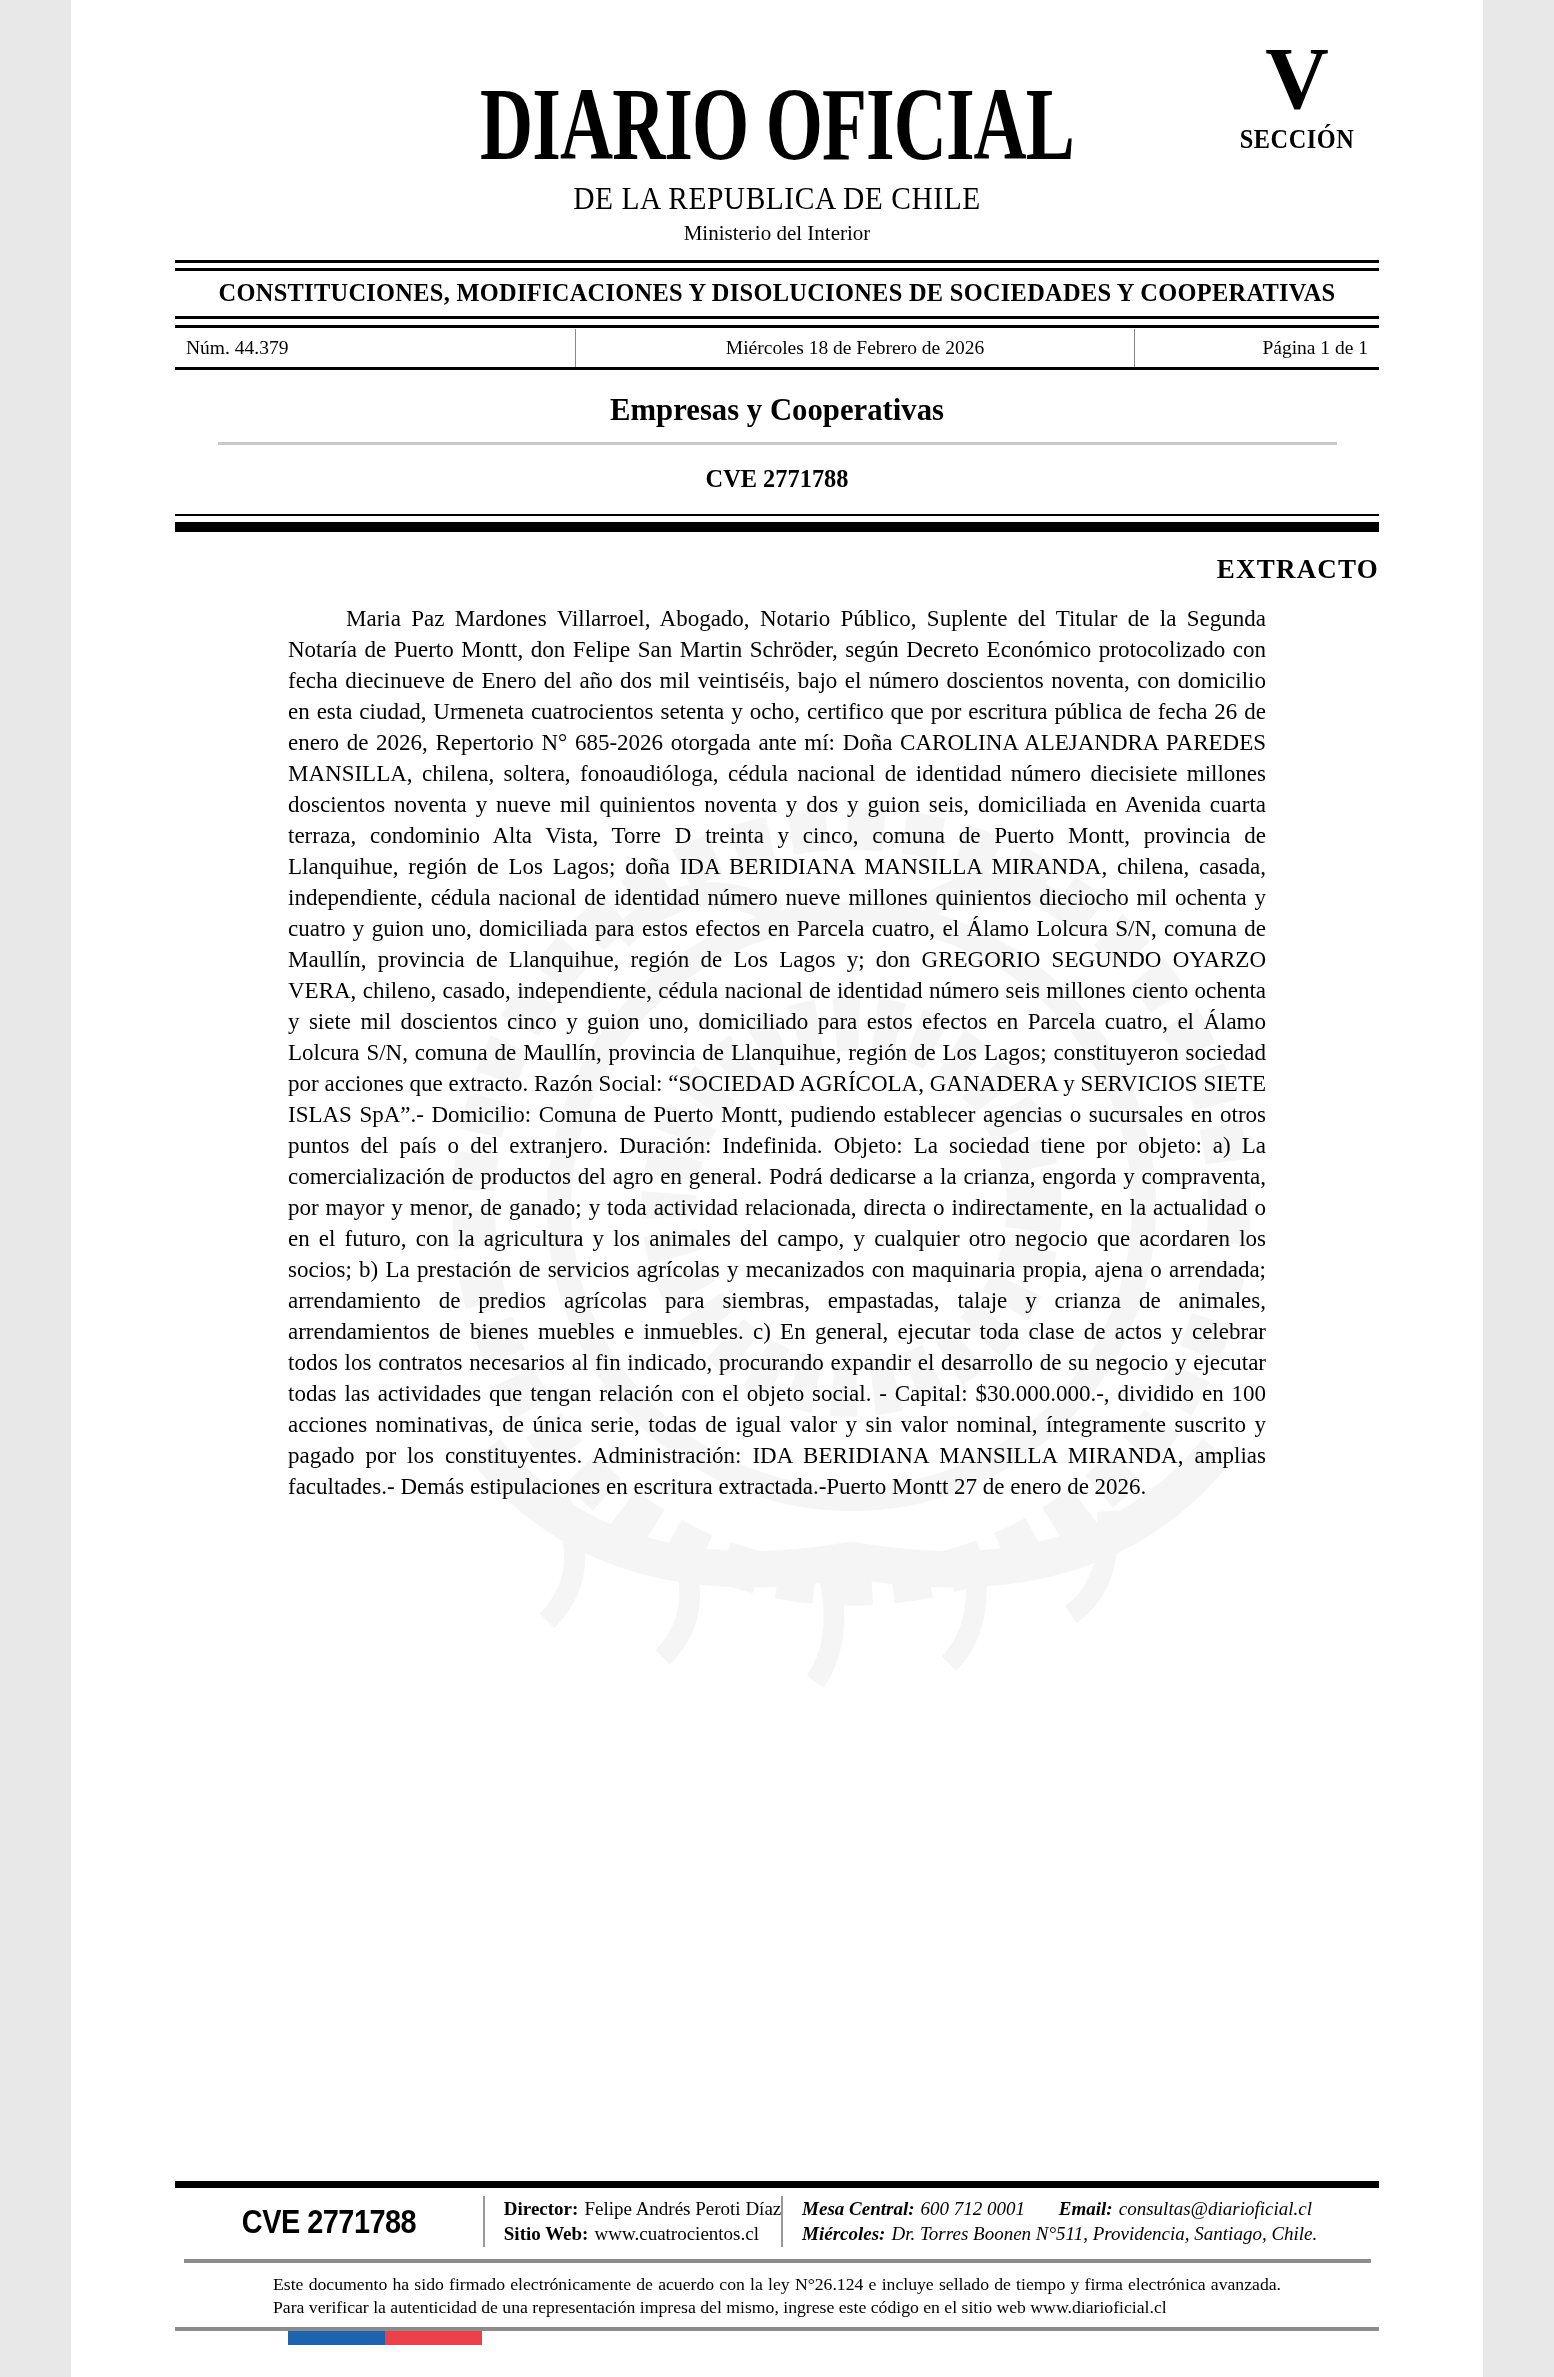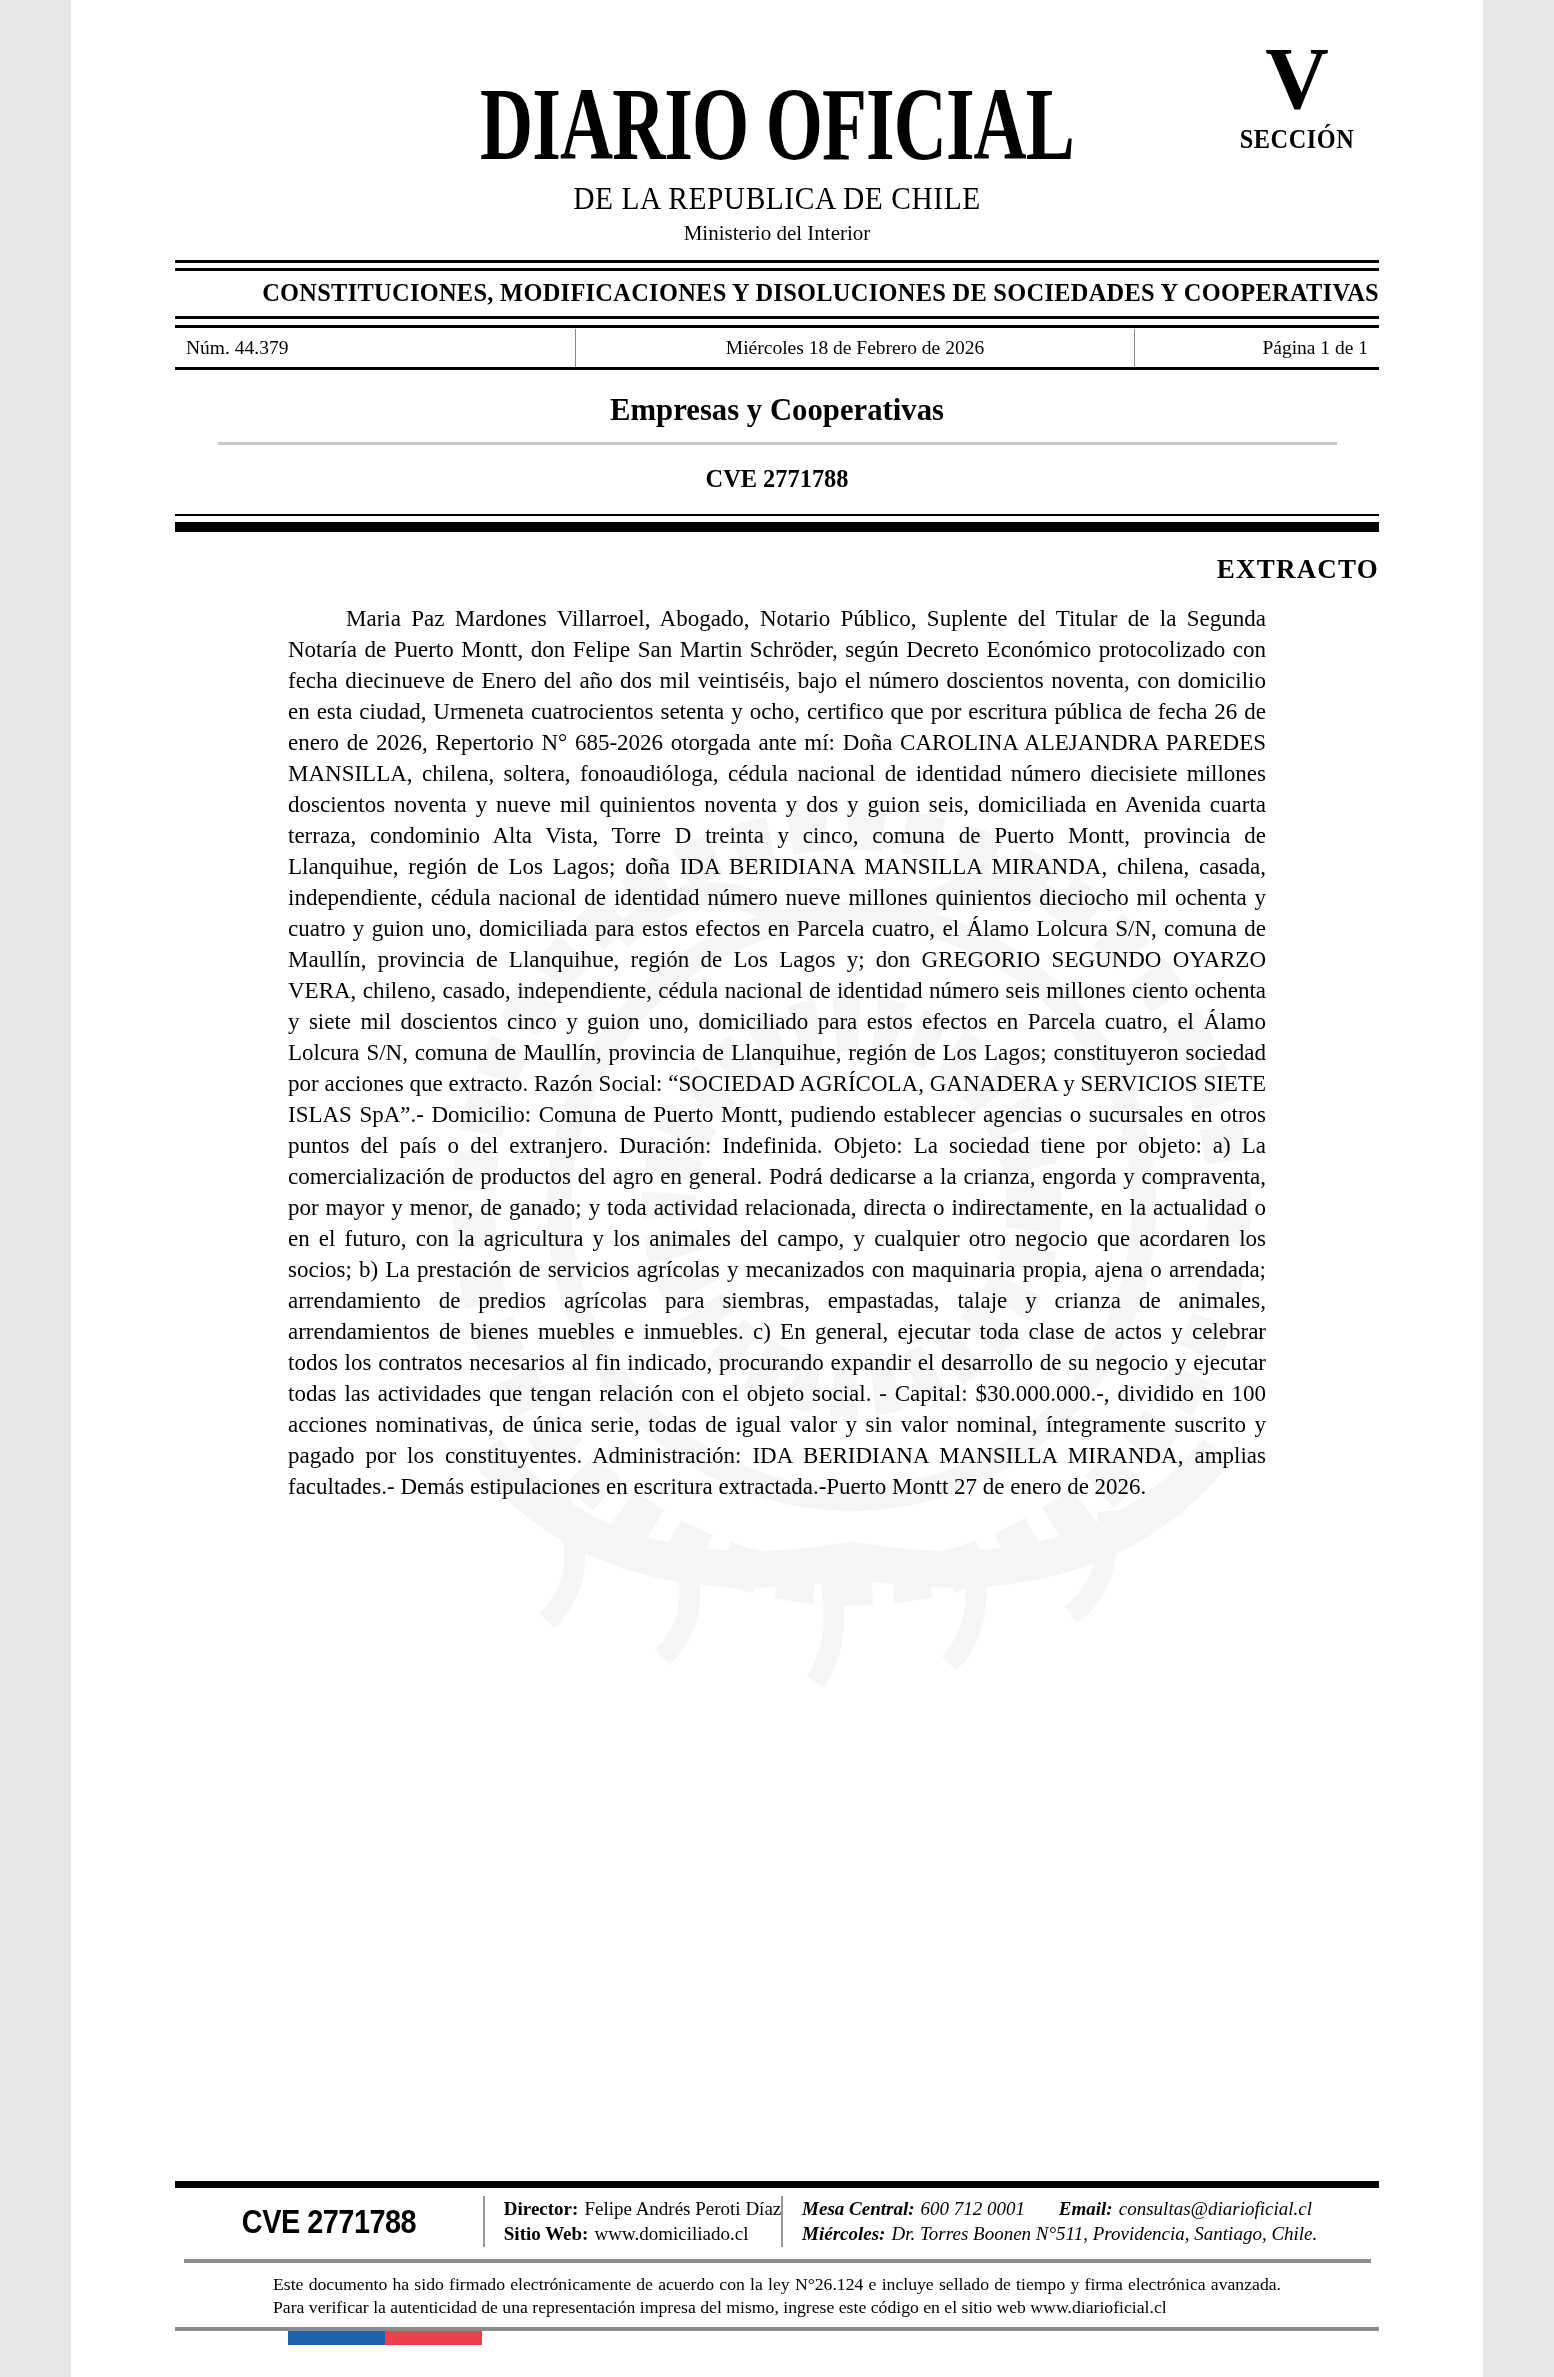--- a/index.html
+++ b/index.html
@@ -40,21 +40,21 @@
   .section-label{font-size:27px;font-weight:bold;letter-spacing:0.6px;margin-top:3.7px;transform:scaleX(0.9);transform-origin:center top;}
   
   .rule-pair{height:5.5px;border-top:3px solid #000;border-bottom:3px solid #000;}
   .rule-pair.first{margin-top:16px;}
   .rule-thin{height:3px;background:#000;}
   .rule-combo-thin{height:2.4px;background:#000;}
   .rule-combo-thick{height:9.8px;background:#000;margin-top:5.5px;}
   .rule-light{height:3px;background:#c9c9c9;width:1119px;margin:14.6px auto 0;}
   
   .banner{
-    font-size:24.4px;font-weight:bold;text-align:right;
+    font-size:24.4px;font-weight:bold;text-align:center;
     letter-spacing:0.3px;padding:8px 0 9.1px;white-space:nowrap;
   }
   .meta-row{display:flex;align-items:center;font-size:19.5px;height:38px;margin-top:1.2px;}
   .meta-cell{padding:0 11px;}
   .meta-left{width:378px;text-align:left;}
   .meta-center{width:536px;text-align:center;border-left:1.2px solid #888;border-right:1.2px solid #888;align-self:stretch;display:flex;align-items:center;justify-content:center;}
   .meta-right{flex:1;text-align:right;}
   
   .section-heading{font-size:32px;font-weight:bold;text-align:center;margin-top:21px;transform:scaleX(0.96);transform-origin:center top;}
   .cve-heading{font-size:24.4px;font-weight:bold;text-align:center;margin-top:19.5px;}
@@ -147,21 +147,21 @@
     <div class="footer-top-rule"></div>
 
     <div class="footer-info">
       <div class="footer-cve">CVE 2771788</div>
       <div class="footer-divider"></div>
       <div class="footer-col">
         <div>
           <span class="lbl">Director:</span><span>Felipe Andrés Peroti Díaz</span>
         </div>
         <div>
-          <span class="lbl">Sitio Web:</span><span>www.domiciliado.cl</span>
+          <span class="lbl">Sitio Web:</span><span>www.cuatrocientos.cl</span>
         </div>
       </div>
       <div class="footer-divider"></div>
       <div class="footer-col footer-col3">
         <div>
           <span class="lbl">Mesa Central:</span><span>600 712 0001</span>
           <span class="lbl gap">Email:</span><span>consultas@diarioficial.cl</span>
         </div>
         <div>
           <span class="lbl">Miércoles:</span><span>Dr. Torres Boonen N°511, Providencia, Santiago, Chile.</span>

